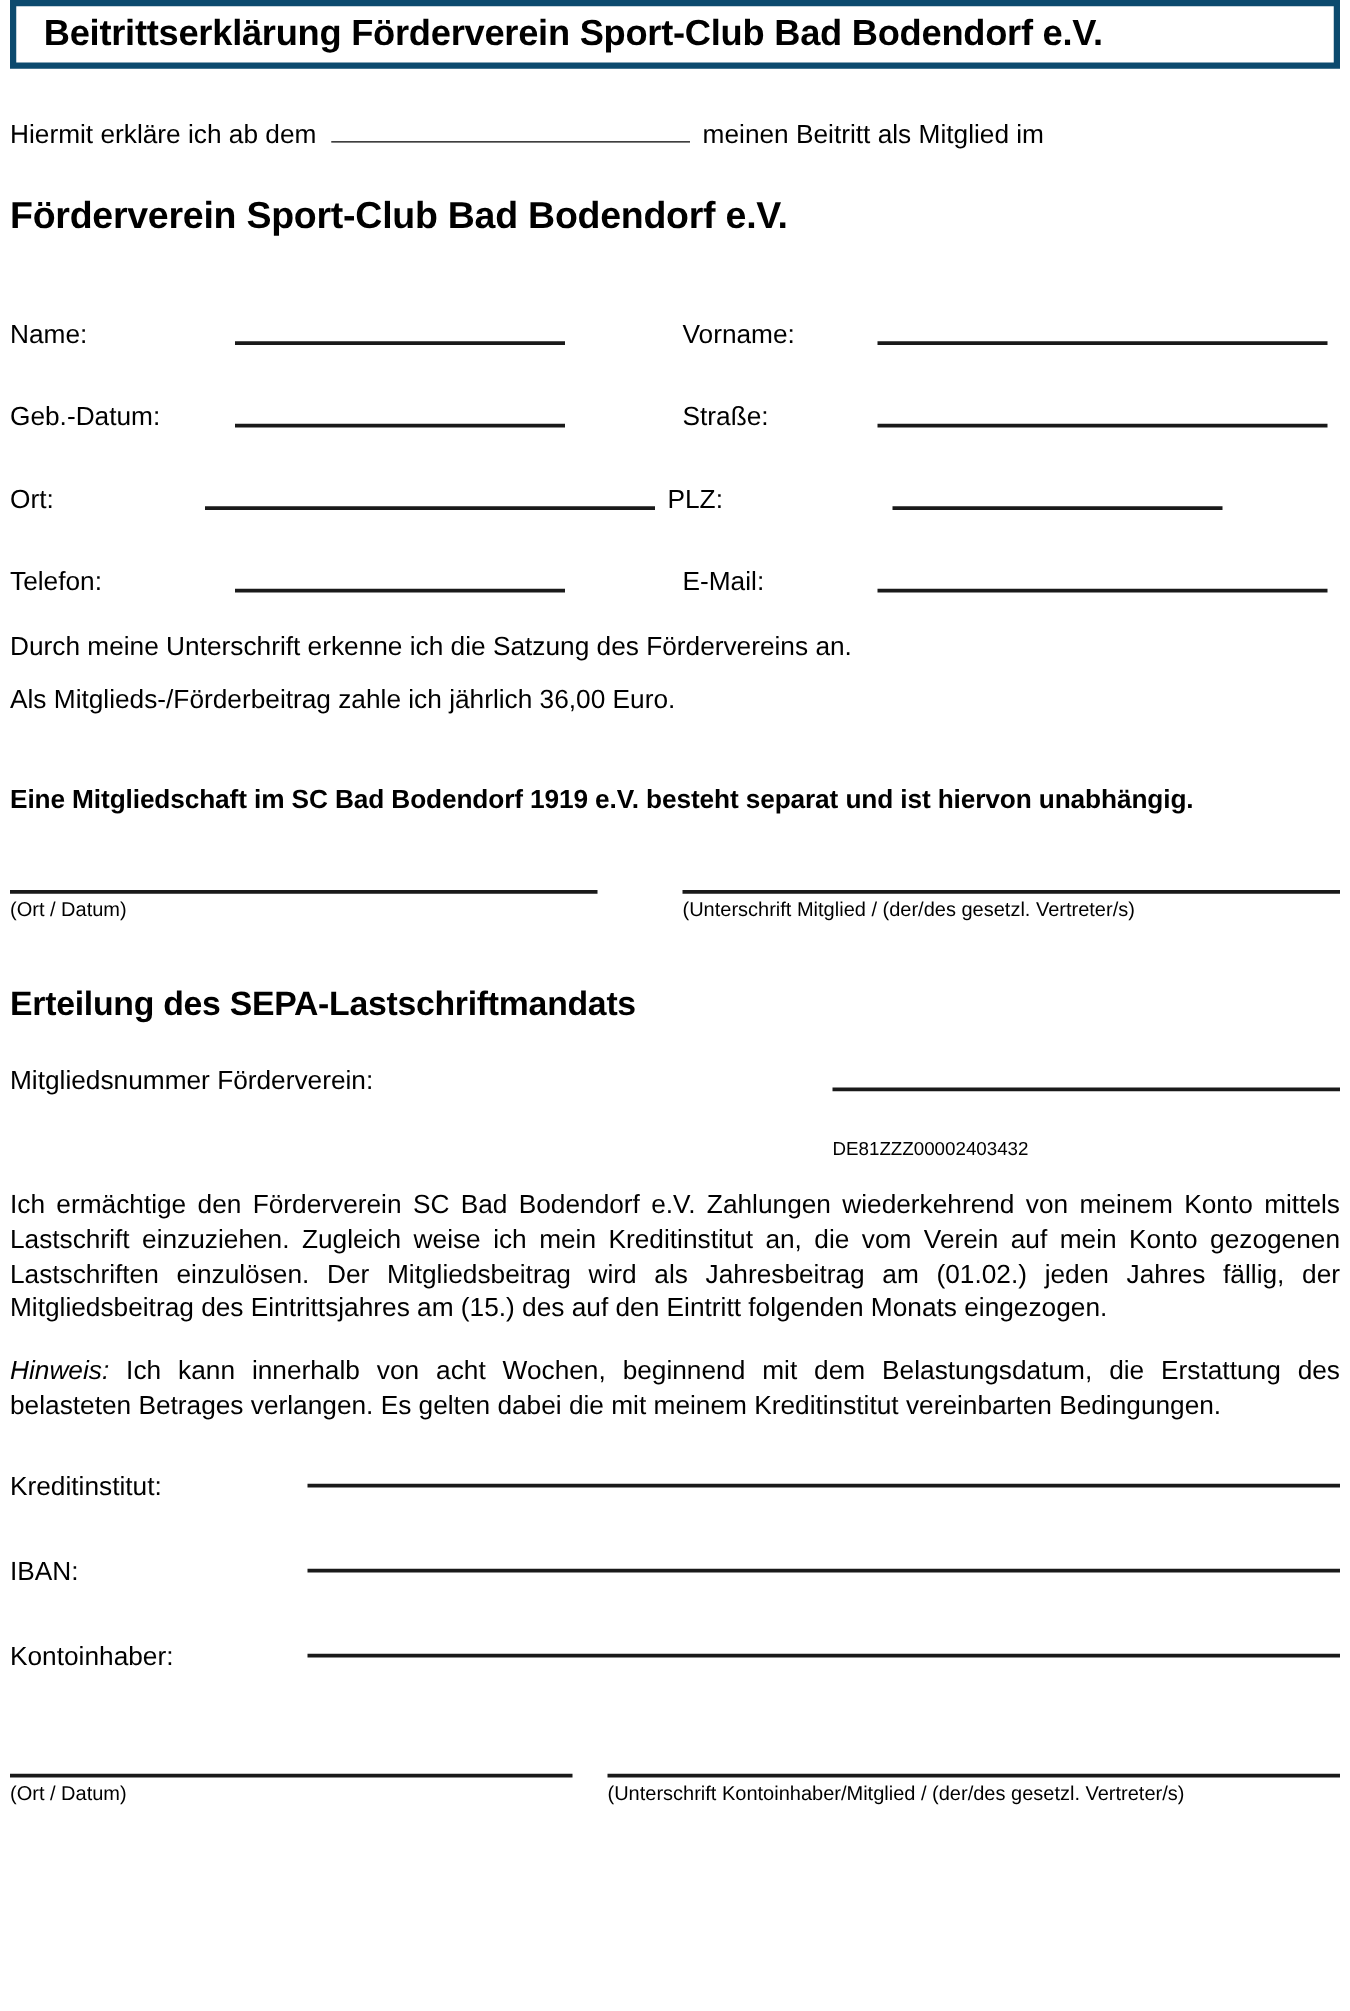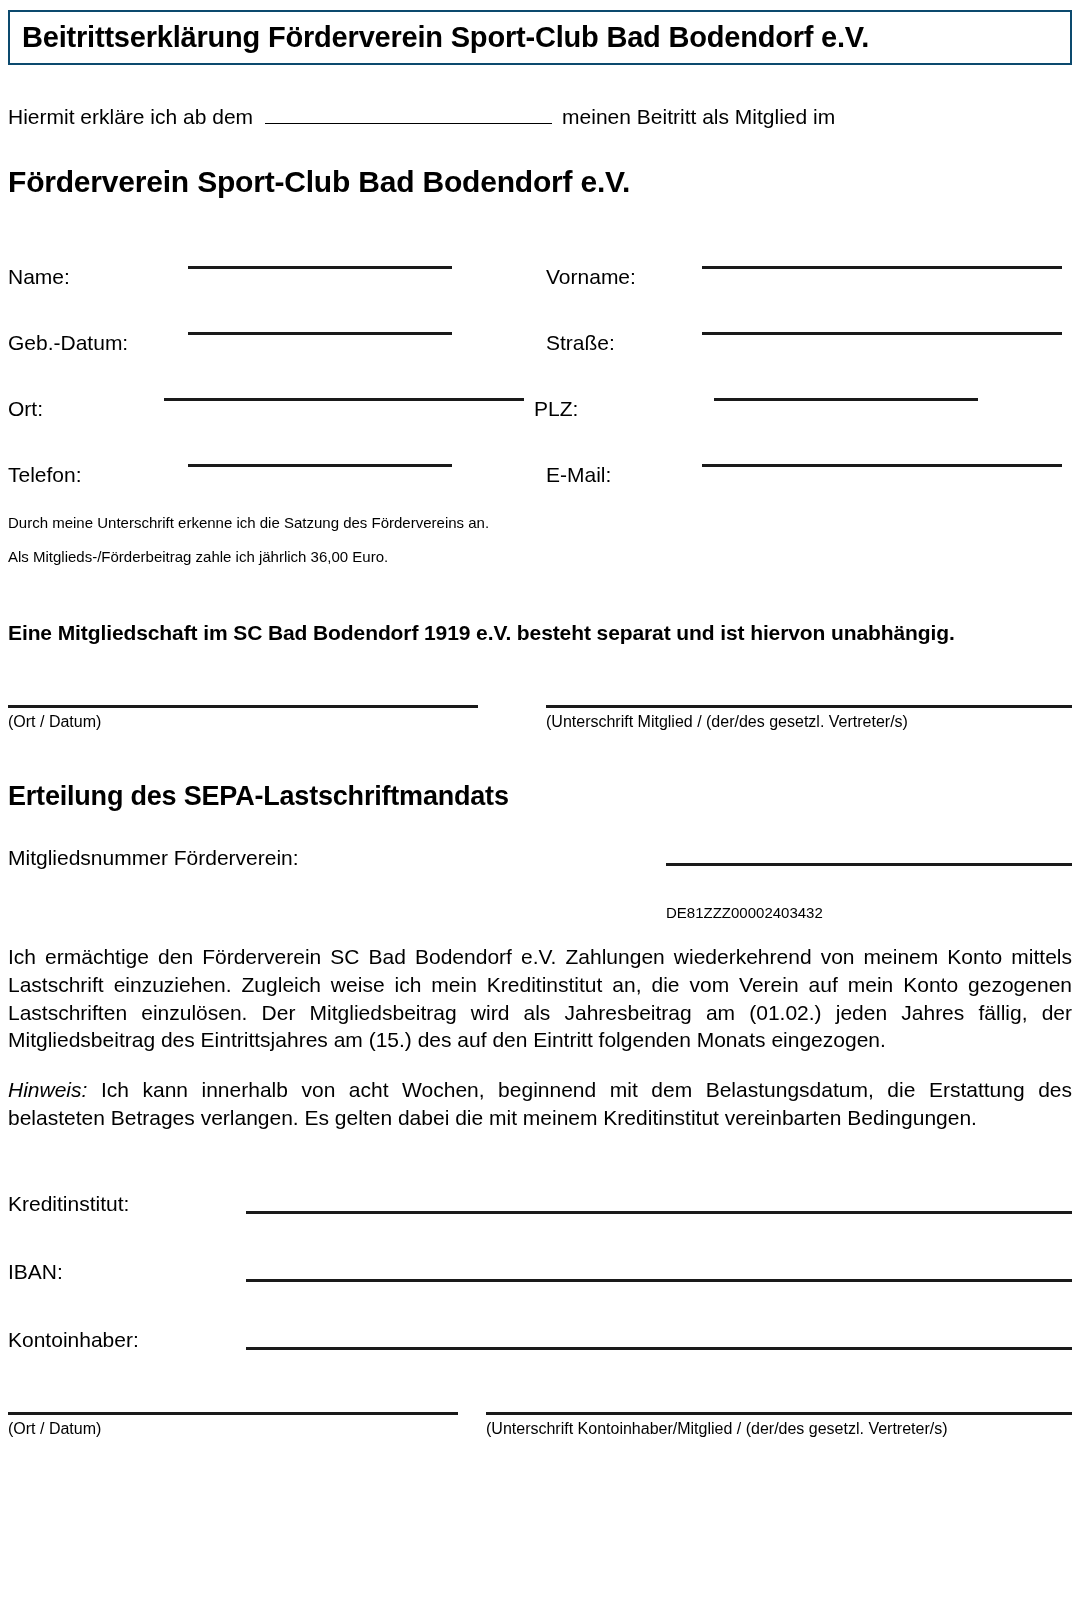--- a/index.html
+++ b/index.html
@@ -15,26 +15,25 @@
     background: #ffffff;
     font-family: "Liberation Sans", sans-serif;
     color: #000000;
     box-sizing: border-box;
     padding: 0 8px;
     overflow: hidden;
   }
 
   
   .title-box {
-    border: 2px solid #0c4a6e;
-    margin-top: 10px;
+    border: 5px solid #0c4a6e;
     height: 55px;
     display: flex;
     align-items: center;
-    padding-left: 12px;
+    padding-left: 22px;
     box-sizing: border-box;
   }
   .title-box .title-text {
     font-size: 29px;
     font-weight: bold;
     letter-spacing: -0.2px;
     white-space: nowrap;
   }
 
   
@@ -65,21 +64,21 @@
   .fields {
     margin-top: 24px;
   }
   .field-row {
     display: flex;
     align-items: flex-end;
     height: 66px;
   }
   .fcell {
     display: flex;
-    align-items: flex-start;
+    align-items: flex-end;
     gap: 16px;
   }
   .fcell.left  { width: 538px; }
   .fcell.right { flex: 1; }
 
   .flabel {
     font-size: 21px;
     line-height: 1;
     padding-bottom: 2px;
     white-space: nowrap;
@@ -91,21 +90,21 @@
     flex: 1;
     border-bottom: 3px solid #1a1a1a;
     height: 0;
     margin-bottom: 4px;
   }
   .fcell.left .fline  { max-width: 264px; }
   .fcell.right .fline { max-width: 360px; }
 
   
   .para {
-    font-size: 15px;
+    font-size: 21px;
     line-height: 1.34;
     margin-top: 26px;
   }
   .para.tight { margin-top: 14px; }
 
   .bold-note {
     font-size: 21px;
     font-weight: bold;
     margin-top: 54px;
     letter-spacing: -0.1px;
@@ -165,21 +164,21 @@
     margin-top: 22px;
   }
   .justified .hinweis-label {
     font-style: italic;
   }
 
   
   .bank-fields { margin-top: 18px; }
   .bank-row {
     display: flex;
-    align-items: flex-end;
+    align-items: center;
     height: 68px;
     gap: 38px;
   }
   .bank-row .blabel {
     font-size: 21px;
     width: 200px;
     padding-bottom: 2px;
     white-space: nowrap;
   }
   .bank-row .bline {

